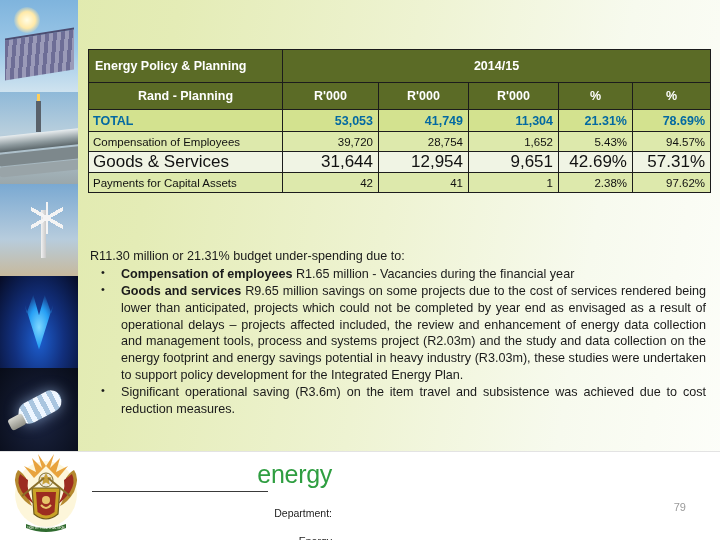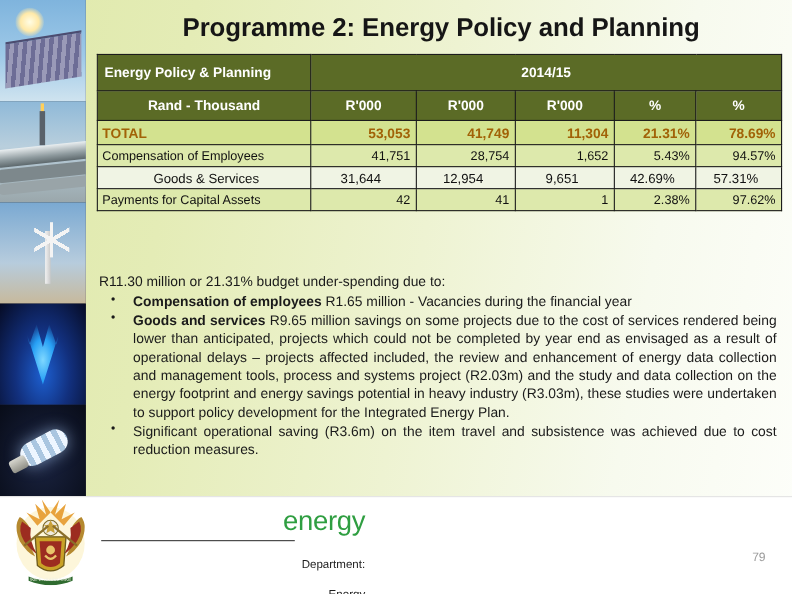--- a/index.html
+++ b/index.html
@@ -108,24 +108,24 @@
     font-weight: bold; text-align: center;
     font-size: 11.5px; line-height: 1.12;
     padding: 3px 2px;
   }
   .hd-left { text-align: left; padding-left: 6px; }
   .hd-title { font-size: 12.5px; height: 26px; }
   .hd-econ { font-size: 12px; height: 30px; }
   .hd-unit { height: 20px; font-size: 12.5px; }
   .r-total td {
     background: #d3e28f; font-weight: bold;
-    font-size: 12.5px; height: 21px; color: #a16207;
+    font-size: 12.5px; height: 21px; color: #0369a1;
   }
   .r-a td { background: #dde9ac; font-size: 11.5px; height: 19px; color: #111; }
-  .r-b td { background: #f0f4e4; font-size: 12px; height: 19px; color: #111; text-align: center; }
+  .r-b td { background: #f0f4e4; font-size: 17px; height: 19px; color: #111; }
   .lbl { text-align: left; padding-left: 4px; }
   .num { text-align: right; padding-right: 5px; }
   .c1 { width: 194px; } .c2 { width: 96px; } .c3 { width: 90px; }
   .c4 { width: 90px; } .c5 { width: 74px; } .c6 { width: 78px; }
 
   
   #body-text {
     position: absolute; left: 90px; top: 248px; width: 616px;
     font-size: 12.6px; color: #1a1a1a; line-height: 1.34;
   }
@@ -150,74 +150,73 @@
   #coat { position: absolute; left: 8px; top: -4px; width: 76px; height: 84px; }
   #wordmark { position: absolute; left: 92px; top: 10px; width: 240px; text-align: right; }
   #wm-energy {
     font-size: 25px; color: #2f9e41; font-weight: normal;
     line-height: 1; letter-spacing: -.3px;
   }
   #wm-rule { height: 1px; background: #3a3a3a; margin: 4px 0 3px 0; width: 176px; }
   .wm-sub { font-size: 10.5px; color: #1d1d1d; line-height: 1.22; margin-top: 15px; }
   .wm-bold { font-weight: bold; font-size: 11px; letter-spacing: .1px; }
   #pageno {
-    position: absolute; right: 24px; bottom: 27px;
+    position: absolute; right: 34px; bottom: 27px;
     font-size: 11px; color: #9a9a9a;
   }
 </style>
 </head>
 <body>
 
 <div id="slide">
 
   <div id="photostrip">
     <div class="photo ph-solar"></div>
     <div class="photo ph-pipe"></div>
     <div class="photo ph-wind"></div>
     <div class="photo ph-flame"></div>
     <div class="photo ph-bulb"></div>
   </div>
 
-  <div id="title">Programme 2: Energy Policy and Planning</div>
 
   <div id="tbl-wrap">
     <table>
       <colgroup>
         <col class="c1">
           <col class="c2">
           <col class="c3">
         <col class="c4">
           <col class="c5">
           <col class="c6">
       </colgroup>
       <tbody>
         <tr>
           <td class="hd hd-left hd-title">Energy Policy &amp; Planning</td>
           <td class="hd hd-title" colspan="5">2014/15</td>
         </tr>
         <tr>
-          <td class="hd hd-unit">Rand - Thousand</td>
+          <td class="hd hd-unit">Rand - Planning</td>
           <td class="hd hd-unit">R'000</td>
           <td class="hd hd-unit">R'000</td>
           <td class="hd hd-unit">R'000</td>
           <td class="hd hd-unit">%</td>
           <td class="hd hd-unit">%</td>
         </tr>
 
         <tr class="r-total">
           <td class="lbl">TOTAL</td>
           <td class="num">53,053</td>
           <td class="num">41,749</td>
           <td class="num">11,304</td>
           <td class="num">21.31%</td>
           <td class="num">78.69%</td>
         </tr>
         <tr class="r-a">
           <td class="lbl">Compensation of Employees</td>
-          <td class="num">41,751</td>
+          <td class="num">39,720</td>
           <td class="num">28,754</td>
           <td class="num">1,652</td>
           <td class="num">5.43%</td>
           <td class="num">94.57%</td>
         </tr>
         <tr class="r-b">
           <td class="lbl">Goods &amp; Services</td>
           <td class="num">31,644</td>
           <td class="num">12,954</td>
           <td class="num">9,651</td>

